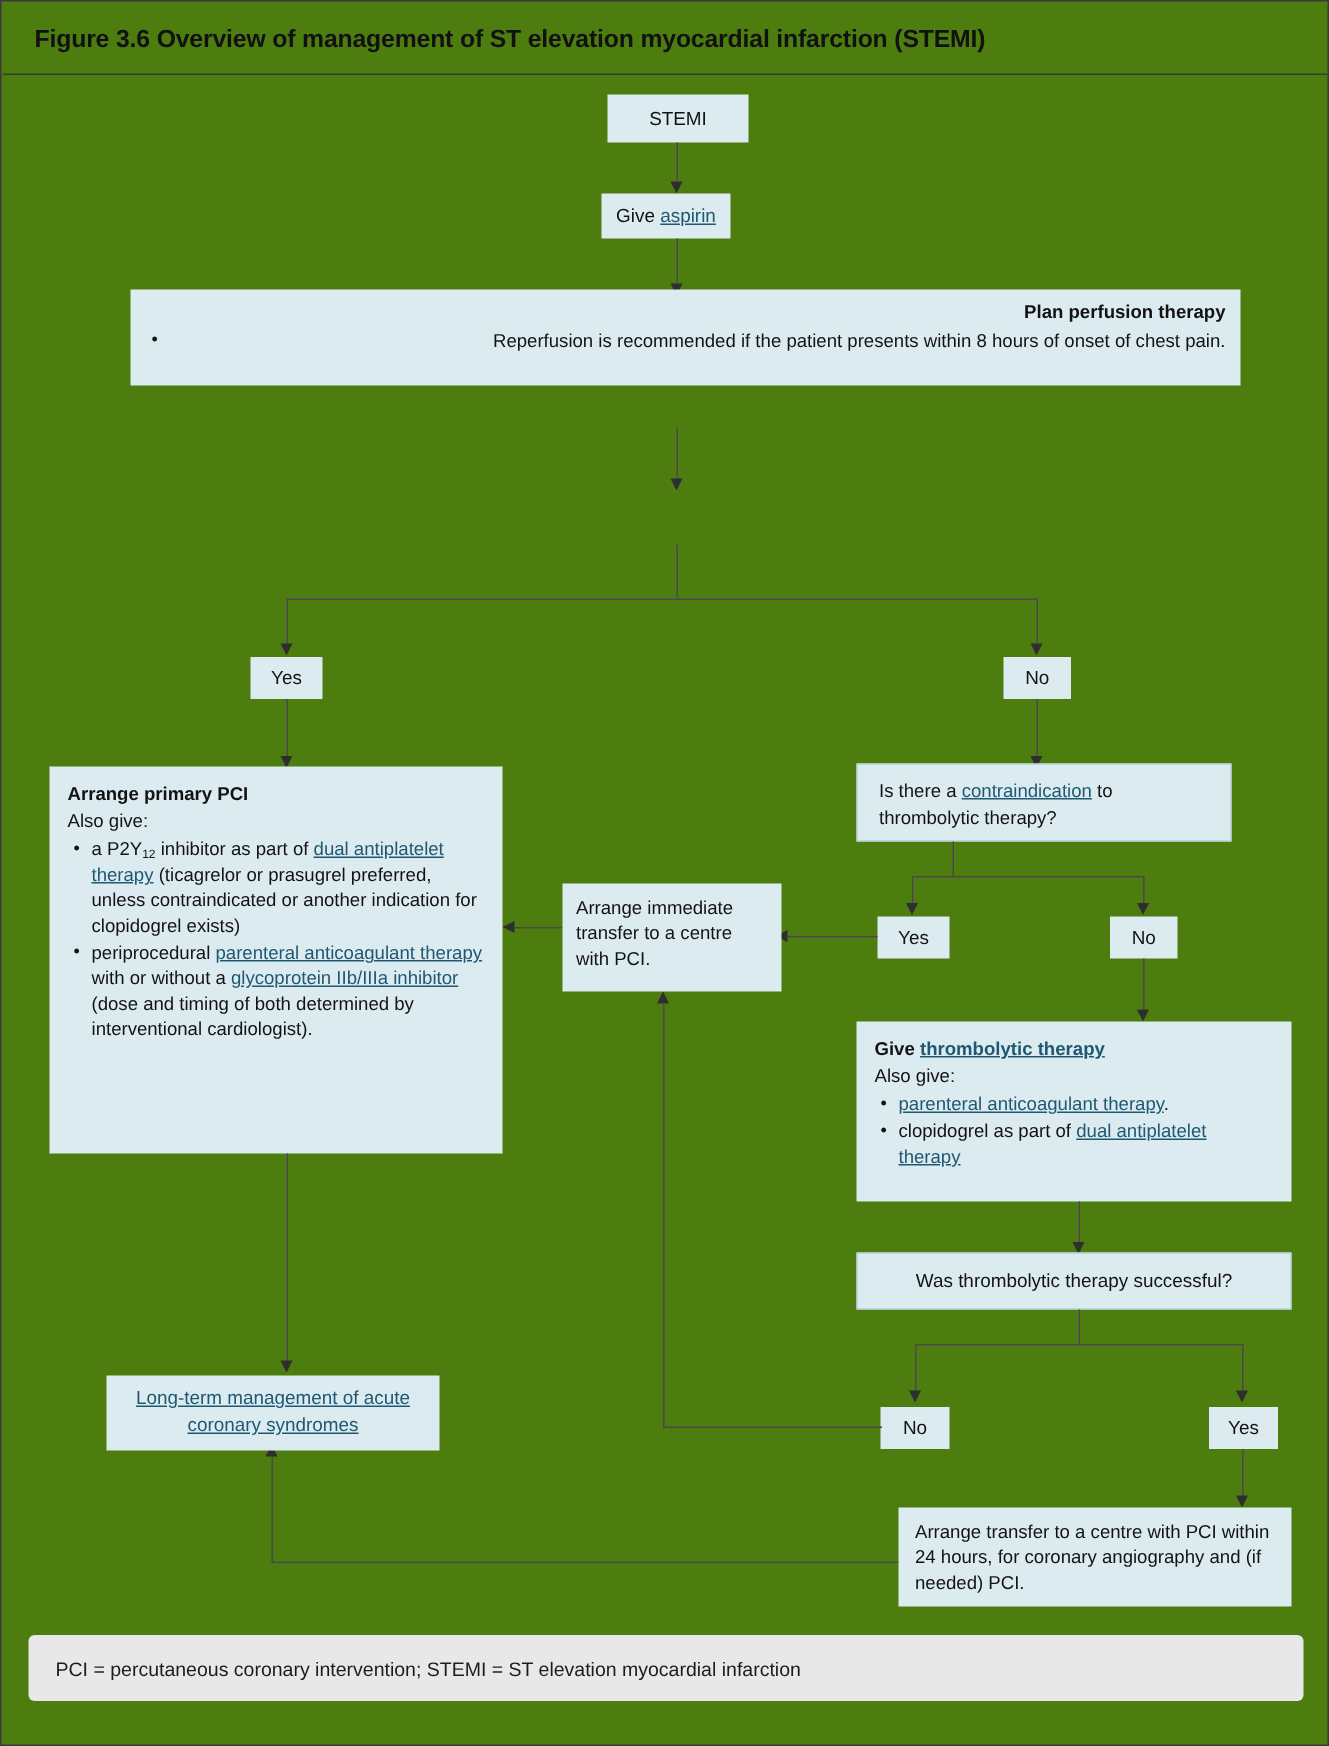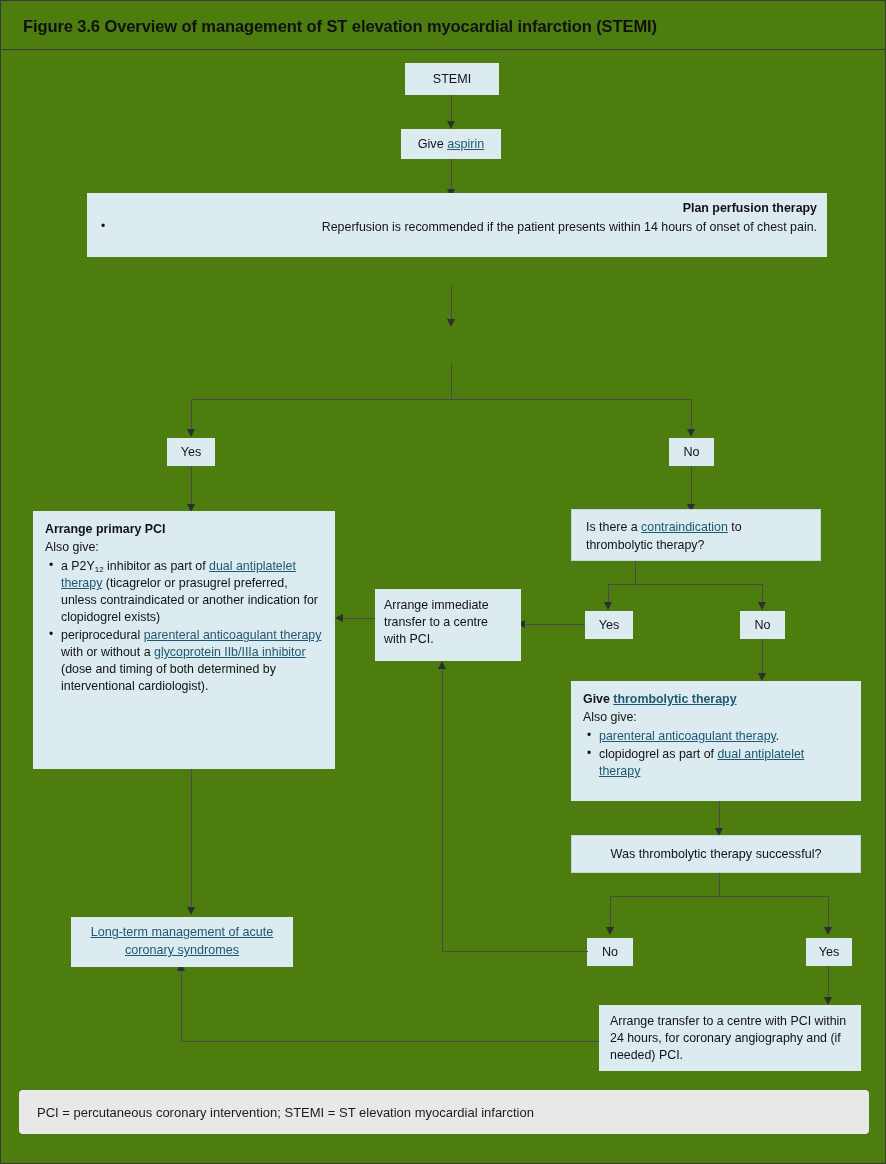--- a/index.html
+++ b/index.html
@@ -64,33 +64,33 @@
 
   <div id="title">Figure 3.6 Overview of management of ST elevation myocardial infarction (STEMI)</div>
   <div id="title-rule"></div>
 
   <div class="node label-node" style="left:404px;top:62px;width:94px;height:32px;">
     <span>STEMI</span>
   </div>
   <div class="vline" style="left:450px;top:94px;height:28px;"></div>
   <div class="arr-d" style="left:446px;top:120px;"></div>
 
-  <div class="node label-node" style="left:400px;top:128px;width:100px;height:30px;">
+  <div class="node label-node" style="left:400px;top:128px;width:86px;height:30px;">
     <span>
       <span>Give </span><a class="lnk" href="#">aspirin</a>
     </span>
   </div>
   <div class="vline" style="left:450px;top:158px;height:32px;"></div>
   <div class="arr-d" style="left:446px;top:188px;"></div>
 
   <div class="node" style="left:86px;top:192px;width:740px;height:64px;text-align:right;">
     <div class="pad">
       <span class="ttl">Plan perfusion therapy</span>
       <ul class="b">
-        <li>Reperfusion is recommended if the patient presents within 14 hours of onset of chest pain.</li>
+        <li>Reperfusion is recommended if the patient presents within 8 hours of onset of chest pain.</li>
       </ul>
     </div>
   </div>
   <div class="vline" style="left:450px;top:284px;height:38px;"></div>
   <div class="arr-d" style="left:446px;top:318px;"></div>
 
 
   <div class="vline" style="left:450px;top:362px;height:37px;"></div>
   <div class="hline" style="left:190px;top:398px;width:501px;"></div>
   <div class="vline" style="left:190px;top:398px;height:32px;"></div>

